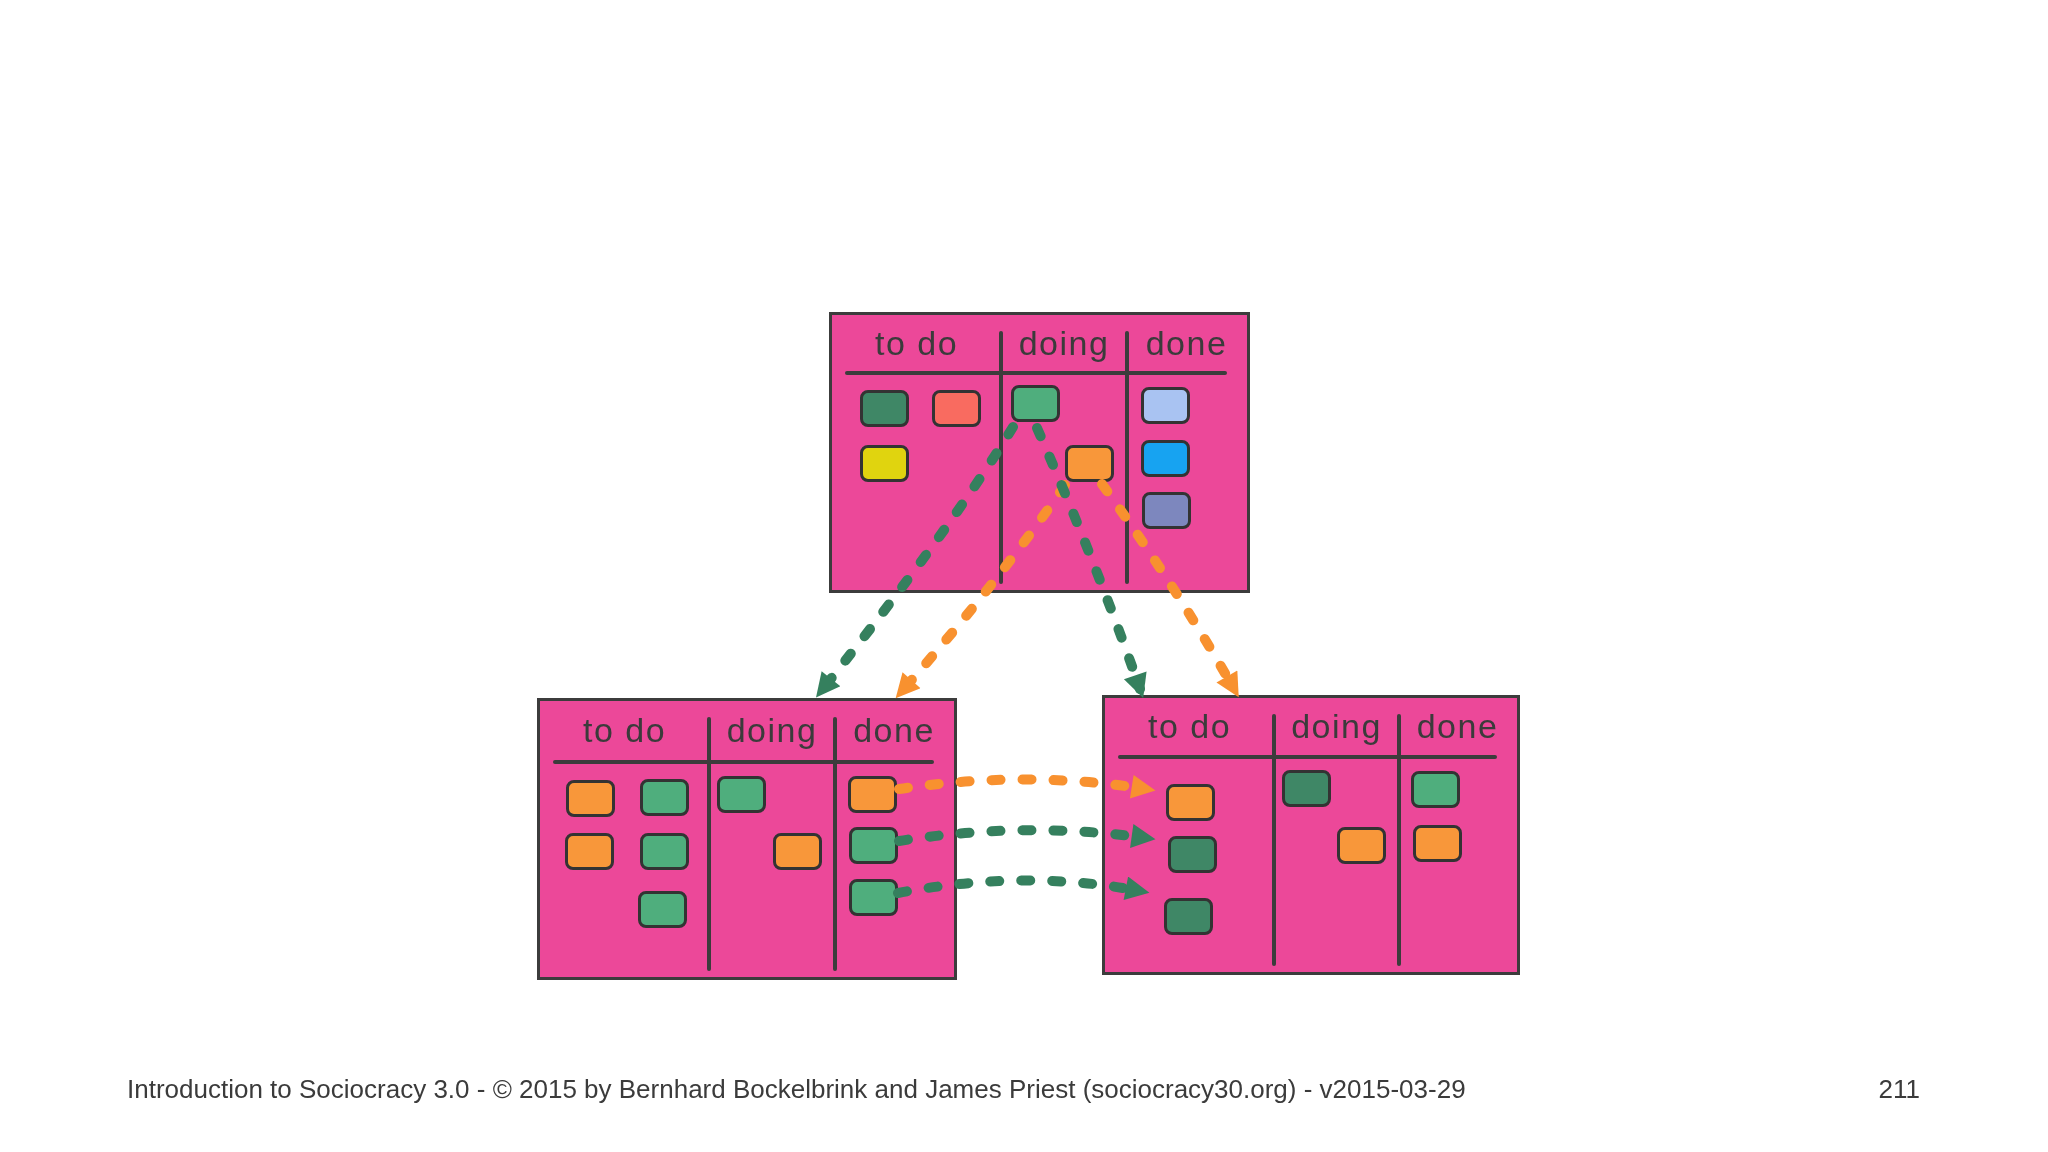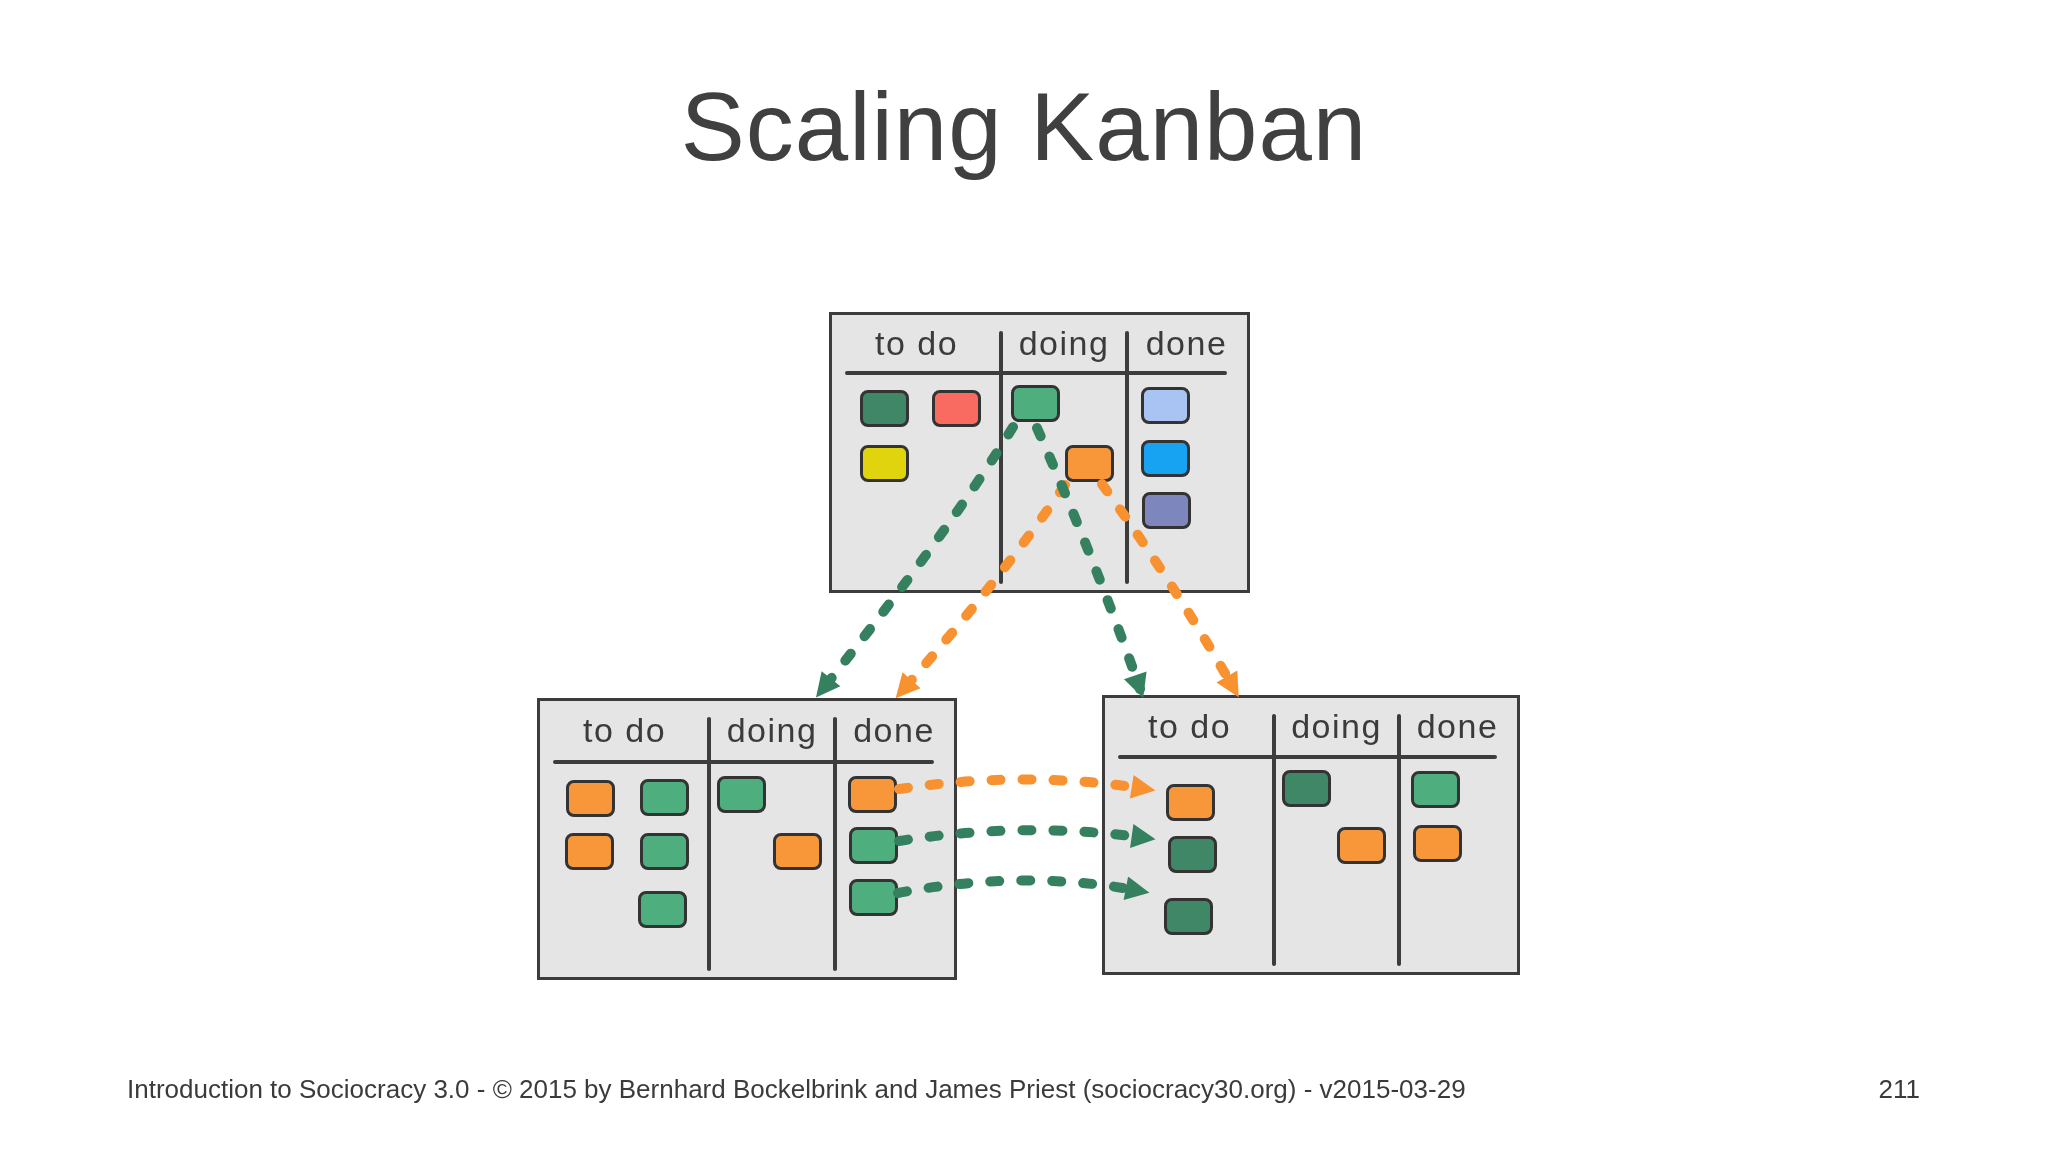--- a/index.html
+++ b/index.html
@@ -6,21 +6,21 @@
   .stage{
     position:relative;width:2048px;height:1152px;background:#ffffff;
     font-family:"Liberation Sans", sans-serif;color:var(--ink,#3B3B3B);
   }
   .title{
     position:absolute;top:72px;left:0;width:100%;margin:0;
     text-align:center;font-size:96px;font-weight:400;letter-spacing:1px;
     color:#404040;
   }
   .board{
-    position:absolute;box-sizing:border-box;background:#e5e5e5;
+    position:absolute;box-sizing:border-box;background:#ec4899;
     border:3.5px solid var(--board-outline,#3C3C3C);
   }
   .hcell{
     position:absolute;top:0;display:flex;align-items:center;justify-content:center;
     font-size:34px;letter-spacing:1.5px;color:var(--ink,#3B3B3B);
     white-space:nowrap;
   }
   .hline{
     position:absolute;left:13px;right:20px;height:4px;
     background:var(--board-outline,#3C3C3C);border-radius:2px;
@@ -42,21 +42,20 @@
     font-weight:400;font-size:26px;color:var(--ink,#3B3B3B);
   }
   .footer .credit{position:absolute;left:127px;top:0;white-space:nowrap;}
   .footer .pagenum{position:absolute;right:128px;top:0;}
 </style>
 </head>
 <body>
 
 <div class="stage">
 
-  <h1 class="title">Scaling Kanban</h1>
 
   <section class="board" style="left: 829px; top: 312px; width: 421px; height: 281px;">
     <div class="hcell" style="left: 0px; width: 169px; height: 56px;">
         <span>to do</span>
       </div>
     <div class="hcell" style="left: 169px; width: 126px; height: 56px;">
         <span>doing</span>
       </div>
     <div class="hcell" style="left: 295px; width: 119px; height: 56px;">
         <span>done</span>

